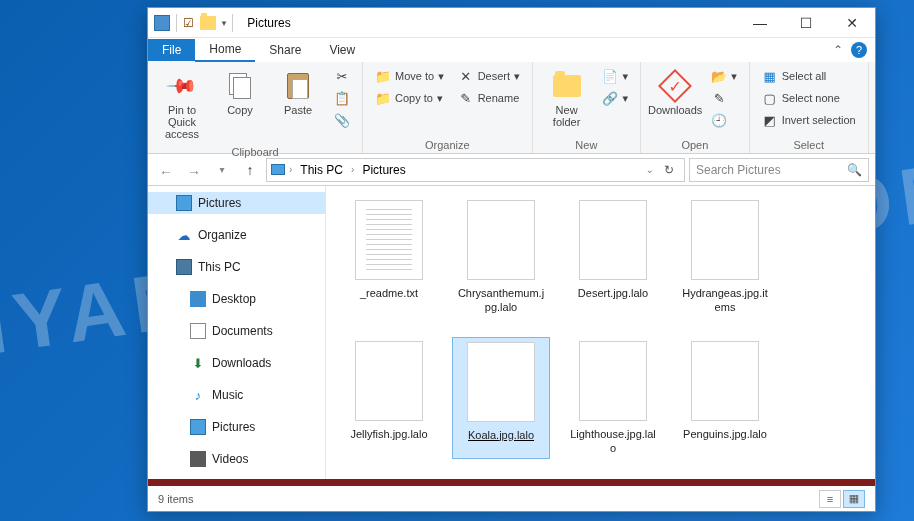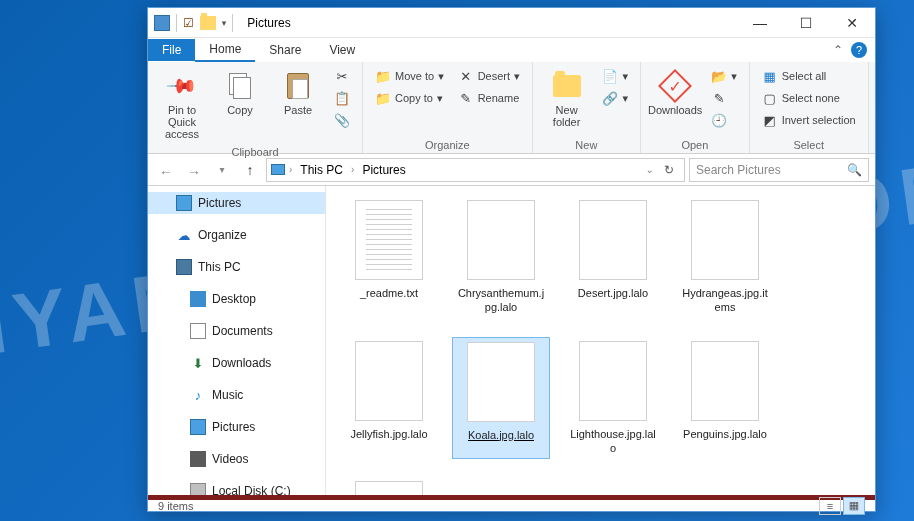--- a/index.html
+++ b/index.html
@@ -56,21 +56,21 @@
 .nav-spacer { height: 10px; }
 
 .content { flex: 1; padding: 10px 14px; overflow: auto; }
 .file-grid { display: flex; flex-wrap: wrap; gap: 18px 14px; }
 .file-item { width: 98px; display: flex; flex-direction: column; align-items: center; cursor: pointer; padding: 4px; }
 .file-item.selected { background: #cde8ff; border: 1px solid #7ab8e8; text-decoration: underline; }
 .file-icon { width: 68px; height: 80px; background: #fff; border: 1px solid #d0d0d0; display: flex; flex-direction: column; margin-bottom: 6px; position: relative; }
 .file-icon.txt::after { content: ""; position: absolute; inset: 8px 10px; background: repeating-linear-gradient(#888 0, #888 1px, transparent 1px, transparent 5px); opacity: 0.4; }
 .file-name { font-size: 11px; text-align: center; color: #222; word-break: break-word; line-height: 1.3; }
 
-.statusbar { height: 16px; border-top: 5px solid #7f1d1d; display: flex; align-items: center; padding: 0 10px; font-size: 11px; color: #555; }
+.statusbar { height: 32px; border-top: 7px solid #7f1d1d; display: flex; align-items: center; padding: 0 10px; font-size: 11px; color: #555; }
 .statusbar-right { margin-left: auto; display: flex; gap: 2px; }
 .viewbtn { width: 22px; height: 18px; border: 1px solid #ccc; display: flex; align-items: center; justify-content: center; font-size: 11px; cursor: pointer; }
 .viewbtn.active { background: #cde8ff; border-color: #7ab8e8; }
 
 
 .ico-pin { color: #555; transform: rotate(45deg); font-size: 20px; }
 .ico-copy { position: relative; width: 22px; height: 26px; }
 .ico-copy::before, .ico-copy::after { content: ""; position: absolute; width: 16px; height: 20px; border: 1px solid #888; background: #fff; }
 .ico-copy::before { top: 0; left: 0; }
 .ico-copy::after { top: 4px; left: 4px; }

